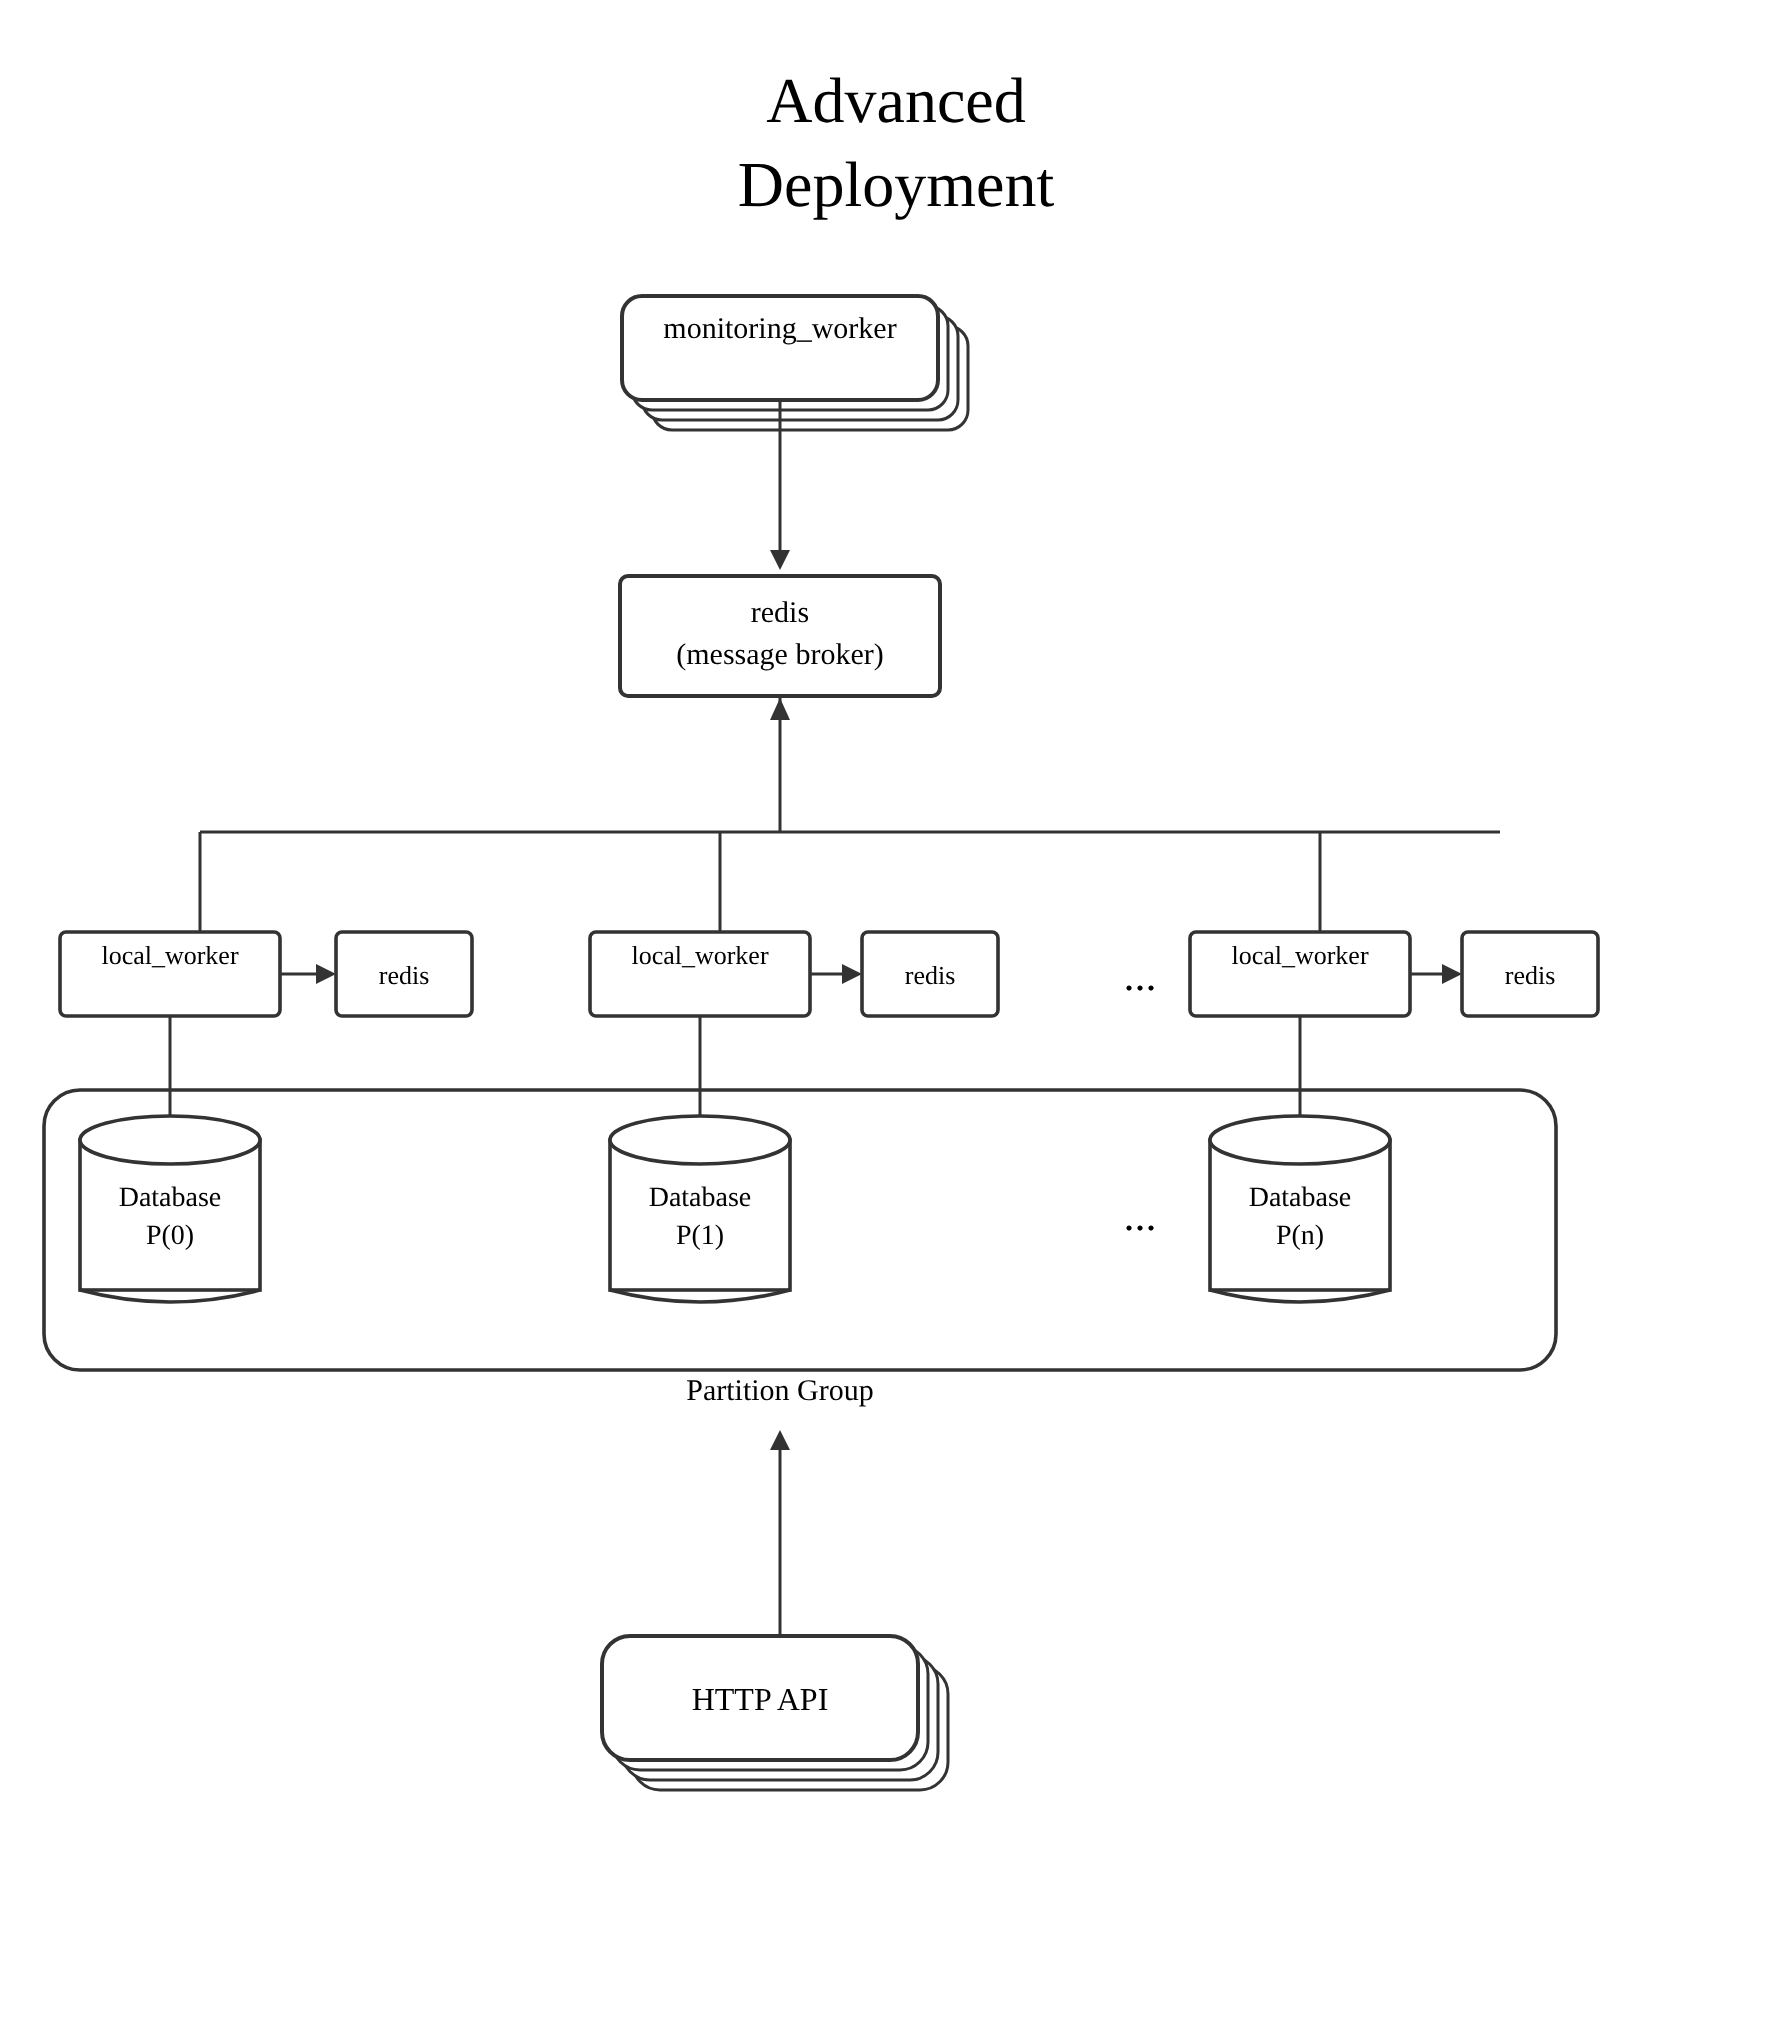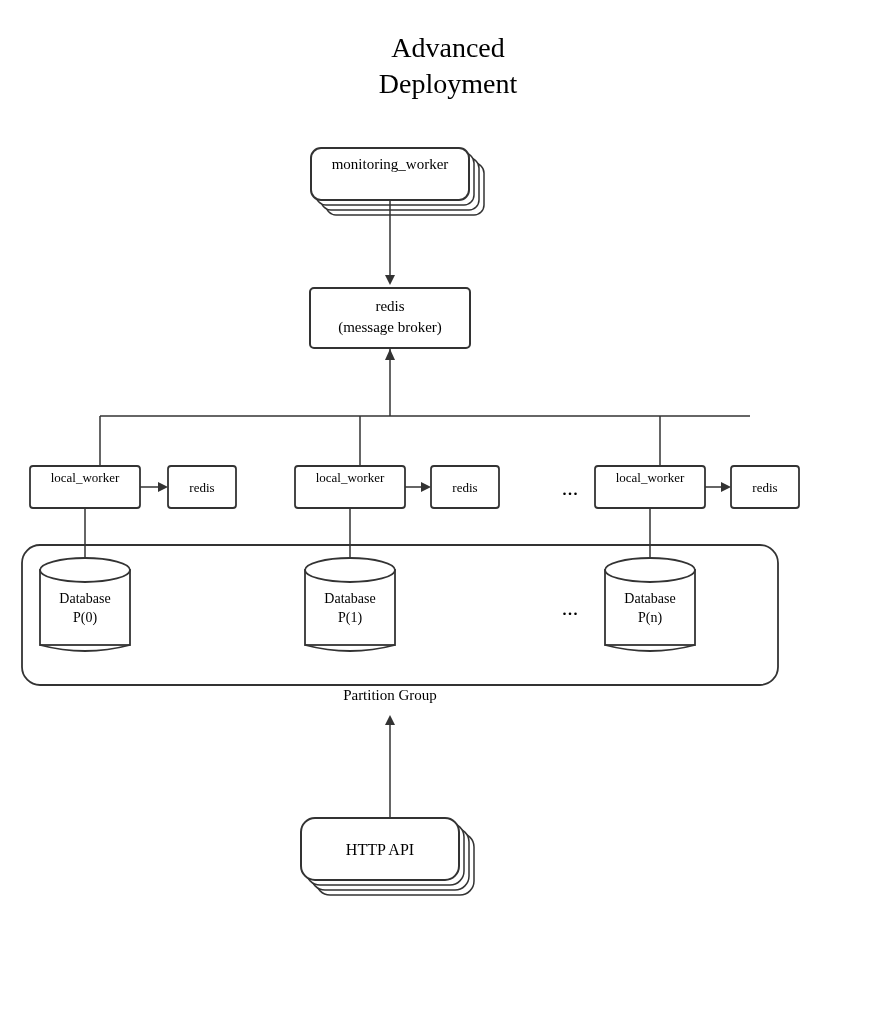--- a/index.html
+++ b/index.html
@@ -13,21 +13,21 @@
     }
 
     .diagram-container {
       width: 896px;
       height: 1009px;
       position: relative;
     }
 
     .title {
       text-align: center;
-      font-size: 28px;
+      font-size: 32px;
       font-weight: normal;
       padding-top: 30px;
       line-height: 1.3;
       font-family: Georgia, serif;
     }
 
     svg {
       position: absolute;
       top: 0;
       left: 0;

